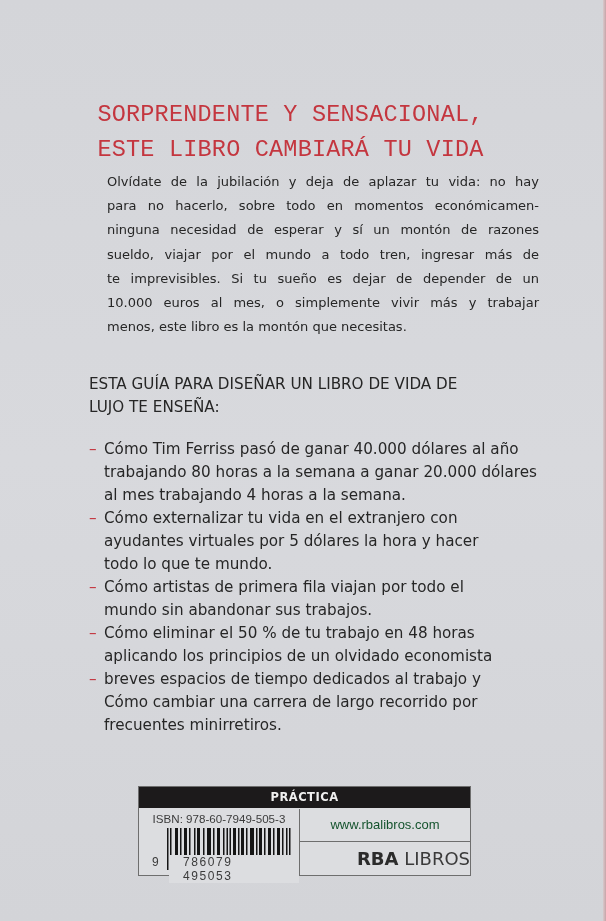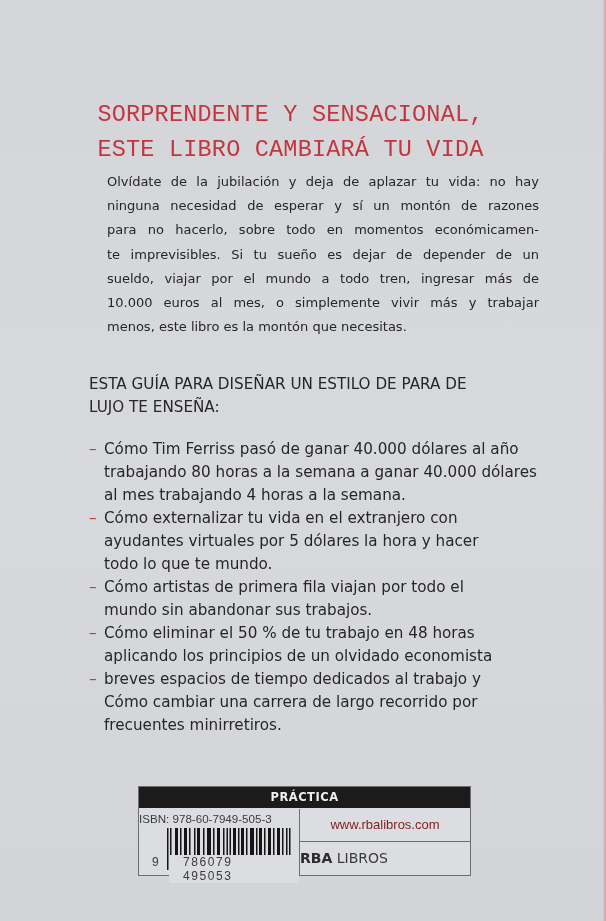--- a/index.html
+++ b/index.html
@@ -57,75 +57,75 @@
     height: 21px; background: #1c1a1b; color: #efefef;
     font-weight: bold; font-size: 11.5px; letter-spacing: 0.5px;
     text-align: center; line-height: 21px;
     font-family: "DejaVu Sans", sans-serif;
   }
   .infobox .left {
     position: absolute; left: 0; top: 22px; width: 160px; height: 66px;
     border-right: 1px solid #6e6e6e;
   }
   .infobox .isbn {
-    position: absolute; left: 0; top: 3px; width: 160px; text-align: left;
+    position: absolute; left: 0; top: 3px; width: 160px; text-align: center;
     font-family: "Liberation Sans", sans-serif; font-size: 11.6px; color: #3b3b3b;
   }
   .barcode { position: absolute; left: 28px; top: 19px; width: 125px; height: 42px; }
   .barcode-num {
     position: absolute; top: 46px; left: 0; width: 160px;
     font-family: "Liberation Sans", sans-serif; font-size: 12px; color: #3b3b3b;
     letter-spacing: 1.6px;
   }
   .barcode-num .first { position: absolute; left: 13px; }
   .barcode-num .rest { position: absolute; left: 30px; background: #dcdde0; padding: 0 14px; }
 
   .infobox .url {
     position: absolute; left: 161px; top: 22px; width: 170px; height: 32px;
     border-bottom: 1px solid #6e6e6e;
     text-align: center; line-height: 32px;
-    font-family: "Liberation Sans", sans-serif; font-size: 13px; color: #7f1d1d;
+    font-family: "Liberation Sans", sans-serif; font-size: 13px; color: #14532d;
   }
   .infobox .publisher {
     position: absolute; left: 161px; top: 55px; width: 170px; height: 33px;
-    text-align: left; line-height: 33px;
-    font-family: "DejaVu Sans", sans-serif; font-size: 14px; color: #2b2b2b;
+    text-align: right; line-height: 33px;
+    font-family: "DejaVu Sans", sans-serif; font-size: 18px; color: #2b2b2b;
   }
   .publisher .b { font-weight: bold; }
   .publisher .n { font-weight: normal; color: #3a3a3a; }
 </style>
 </head>
 <body>
 
 <div class="cover">
   <div class="edge-right"></div>
 
   <div class="headline l1">SORPRENDENTE Y SENSACIONAL,</div>
   <div class="headline l2">ESTE LIBRO CAMBIARÁ TU VIDA</div>
 
   <div class="intro">
     <span class="line">Olvídate de la jubilación y deja de aplazar tu vida: no hay</span>
+    <span class="line">para no hacerlo, sobre todo en momentos económicamen-</span>
     <span class="line">ninguna necesidad de esperar y sí un montón de razones</span>
-    <span class="line">para no hacerlo, sobre todo en momentos económicamen-</span>
+    <span class="line">sueldo, viajar por el mundo a todo tren, ingresar más de</span>
     <span class="line">te imprevisibles. Si tu sueño es dejar de depender de un</span>
-    <span class="line">sueldo, viajar por el mundo a todo tren, ingresar más de</span>
     <span class="line">10.000 euros al mes, o simplemente vivir más y trabajar</span>
     <span class="line last">menos, este libro es la montón que necesitas.</span>
   </div>
 
   <div class="subhead">
-    <div>ESTA GUÍA PARA DISEÑAR UN ESTILO DE PARA DE</div>
+    <div>ESTA GUÍA PARA DISEÑAR UN LIBRO DE VIDA DE</div>
     <div>LUJO TE ENSEÑA:</div>
   </div>
 
   <ul class="list">
     <li>
       <span class="dash">–</span>
       <span class="ln">Cómo Tim Ferriss pasó de ganar 40.000 dólares al año</span>
-      <span class="ln">trabajando 80 horas a la semana a ganar 40.000 dólares</span>
+      <span class="ln">trabajando 80 horas a la semana a ganar 20.000 dólares</span>
       <span class="ln">al mes trabajando 4 horas a la semana.</span>
     </li>
     <li>
       <span class="dash">–</span>
       <span class="ln">Cómo externalizar tu vida en el extranjero con</span>
       <span class="ln">ayudantes virtuales por 5 dólares la hora y hacer</span>
       <span class="ln">todo lo que te mundo.</span>
     </li>
     <li>
       <span class="dash">–</span>

